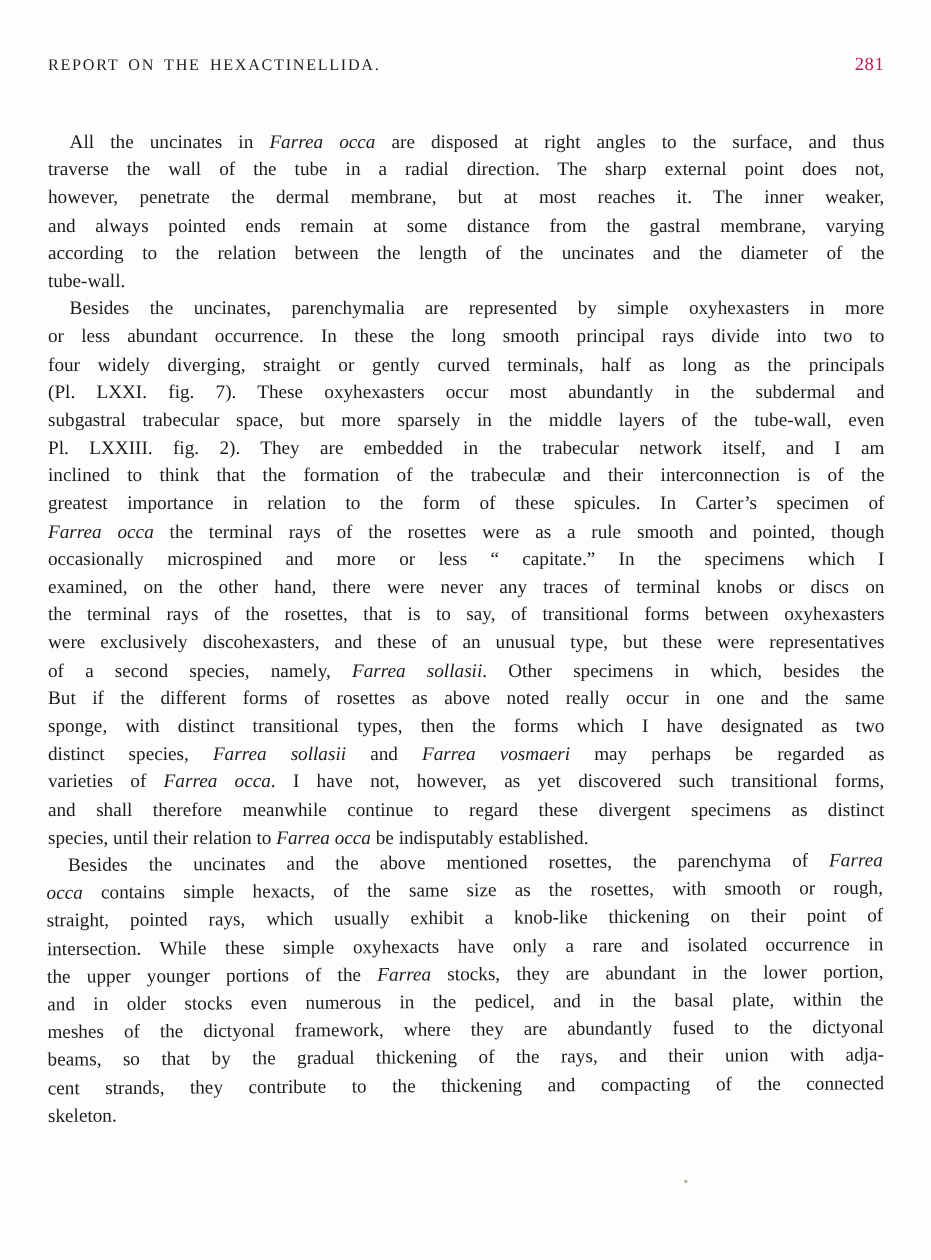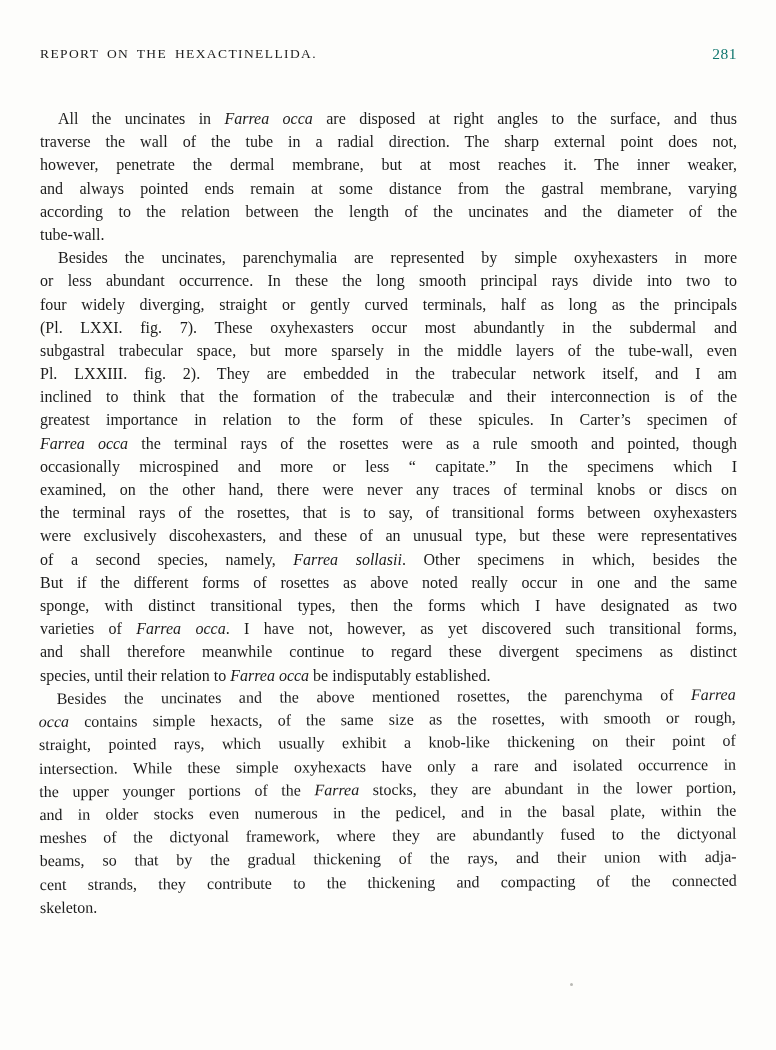--- a/index.html
+++ b/index.html
@@ -29,21 +29,21 @@
     letter-spacing: 1.4px;
     word-spacing: 3px;
     color: #1d1d1d;
   }
   .page-number {
     position: absolute;
     top: -1px;
     right: 0;
     font-size: 15.5px;
     letter-spacing: 0.5px;
-    color: #0f766e;
+    color: #be185d;
     margin-left: 33px;
   }
   .page-body {
     position: absolute;
     top: 89px;
     left: 40px;
     width: 697px;
     margin-top: 18px;
   }
   .para {
@@ -107,20 +107,21 @@
         <div class="line"><span class="run">inclined to think that the formation of the trabeculæ and their interconnection is of the</span></div>
         <div class="line"><span class="run">greatest importance in relation to the form of these spicules.  In Carter’s specimen of</span></div>
         <div class="line"><span class="run it">Farrea occa</span><span class="run"> the terminal rays of the rosettes were as a rule smooth and pointed, though</span></div>
         <div class="line"><span class="run">occasionally microspined and more or less “ capitate.”  In the specimens which I</span></div>
         <div class="line"><span class="run">examined, on the other hand, there were never any traces of terminal knobs or discs on</span></div>
         <div class="line"><span class="run">the terminal rays of the rosettes, that is to say, of transitional forms between oxyhexasters</span></div>
         <div class="line"><span class="run">were exclusively discohexasters, and these of an unusual type, but these were representatives</span></div>
         <div class="line"><span class="run">of a second species, namely, </span><span class="run it">Farrea sollasii</span><span class="run">.  Other specimens in which, besides the</span></div>
         <div class="line"><span class="run">But if the different forms of rosettes as above noted really occur in one and the same</span></div>
         <div class="line"><span class="run">sponge, with distinct transitional types, then the forms which I have designated as two</span></div>
+        <div class="line"><span class="run">distinct species, </span><span class="run it">Farrea sollasii</span><span class="run"> and </span><span class="run it">Farrea vosmaeri</span><span class="run"> may perhaps be regarded as</span></div>
         <div class="line"><span class="run">varieties of </span><span class="run it">Farrea occa</span><span class="run">.  I have not, however, as yet discovered such transitional forms,</span></div>
         <div class="line"><span class="run">and shall therefore meanwhile continue to regard these divergent specimens as distinct</span></div>
         <div class="line end"><span class="run">species, until their relation to </span><span class="run it">Farrea occa</span><span class="run"> be indisputably established.</span></div>
       </div>
       <div class="para tilted">
         <div class="line first"><span class="run">Besides the uncinates and the above mentioned rosettes, the parenchyma of </span><span class="run it">Farrea</span></div>
         <div class="line"><span class="run it">occa</span><span class="run"> contains simple hexacts, of the same size as the rosettes, with smooth or rough,</span></div>
         <div class="line"><span class="run">straight, pointed rays, which usually exhibit a knob-like thickening on their point of</span></div>
         <div class="line"><span class="run">intersection.  While these simple oxyhexacts have only a rare and isolated occurrence in</span></div>
         <div class="line"><span class="run">the upper younger portions of the </span><span class="run it">Farrea</span><span class="run"> stocks, they are abundant in the lower portion,</span></div>

